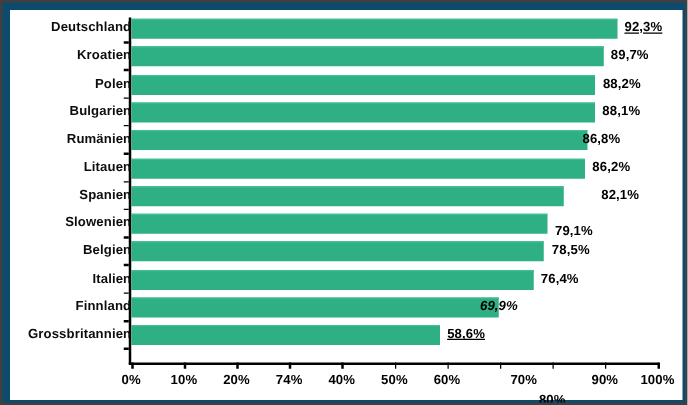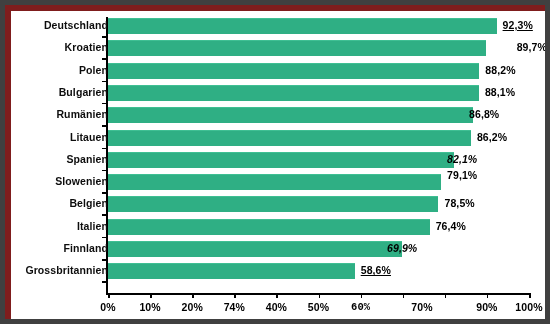--- a/index.html
+++ b/index.html
@@ -5,22 +5,22 @@
   html, body {
     margin: 0;
     padding: 0;
     background: #ffffff;
   }
   #chart-frame {
     position: relative;
     width: 550px;
     height: 324px;
     box-sizing: border-box;
-    background: #7f1d1d;
-    border: 5px solid #404040;
+    background: #0c4a6e;
+    border: 2px solid #404040;
     overflow: hidden;
     font-family: "Liberation Sans", sans-serif;
   }
   #inner-frame {
     position: absolute;
     left: 6px;
     top: 6px;
     width: 538px;
     height: 312px;
     box-sizing: border-box;
@@ -167,27 +167,27 @@
           <div class="cat-label" style="top: 120.5px;">Litauen</div>
           <div class="cat-label" style="top: 142.8px;">Spanien</div>
           <div class="cat-label" style="top: 165.1px;">Slowenien</div>
           <div class="cat-label" style="top: 187.4px;">Belgien</div>
           <div class="cat-label" style="top: 209.7px;">Italien</div>
           <div class="cat-label" style="top: 232px;">Finnland</div>
           <div class="cat-label" style="top: 254.3px;">Grossbritannien</div>
         </div>
       <div id="values-layer">
           <div class="bar-value" style="left: 491.583px; top: 9px; text-decoration: underline;">92,3%</div>
-          <div class="bar-value" style="left: 480.637px; top: 31.3px; margin-left: 25px;">89,7%</div>
+          <div class="bar-value" style="left: 480.637px; top: 31.3px;">89,7%</div>
           <div class="bar-value" style="left: 474.322px; top: 53.6px;">88,2%</div>
           <div class="bar-value" style="left: 473.901px; top: 75.9px;">88,1%</div>
           <div class="bar-value" style="left: 458px; top: 98.2px;">86,8%</div>
           <div class="bar-value" style="left: 465.902px; top: 120.5px;">86,2%</div>
-          <div class="bar-value" style="left: 436px; top: 142.8px; font-style: italic;">82,1%</div>
-          <div class="bar-value" style="left: 436.011px; top: 159px; text-align: center;">79,1%</div>
+          <div class="bar-value" style="left: 473px; top: 142.8px;">82,1%</div>
+          <div class="bar-value" style="left: 436.011px; top: 172px; text-align: center;">79,1%</div>
           <div class="bar-value" style="left: 433.485px; top: 187.4px;">78,5%</div>
           <div class="bar-value" style="left: 424.644px; top: 209.7px;">76,4%</div>
           <div class="bar-value" style="left: 376px; top: 232px; font-style: italic;">69,9%</div>
           <div class="bar-value" style="left: 349.706px; top: 254.3px; text-decoration: underline;">58,6%</div>
         </div>
       <div id="yticks-layer">
           <div class="y-tick" style="top: 25px;"></div>
           <div class="y-tick" style="top: 47.3px;"></div>
           <div class="y-tick" style="top: 69.6px;"></div>
           <div class="y-tick" style="top: 91.9px;"></div>
@@ -207,21 +207,21 @@
           <div class="x-tick-label" style="left: 139.1px;">10%</div>
           <div class="x-tick" style="left: 181.2px;"></div>
           <div class="x-tick-label" style="left: 181.2px;">20%</div>
           <div class="x-tick" style="left: 223.3px;"></div>
           <div class="x-tick-label" style="left: 223.3px;">74%</div>
           <div class="x-tick" style="left: 265.4px;"></div>
           <div class="x-tick-label" style="left: 265.4px;">40%</div>
           <div class="x-tick" style="left: 307.5px;"></div>
           <div class="x-tick-label" style="left: 307.5px;">50%</div>
           <div class="x-tick" style="left: 349.6px;"></div>
-          <div class="x-tick-label" style="left: 349.6px; font-family: Liberation Mono, monospace;">60%</div>
+          <div class="x-tick-label" style="left: 349.6px;">60%</div>
           <div class="x-tick" style="left: 391.7px;"></div>
           <div class="x-tick-label" style="left: 391.7px; text-align: right;">70%</div>
           <div class="x-tick" style="left: 433.8px;"></div>
           <div class="x-tick-label" style="left: 433.8px; margin-top: 16px;">80%</div>
           <div class="x-tick" style="left: 475.9px;"></div>
           <div class="x-tick-label" style="left: 475.9px;">90%</div>
           <div class="x-tick" style="left: 518px;"></div>
           <div class="x-tick-label" style="left: 518px;">100%</div>
         </div>
 

